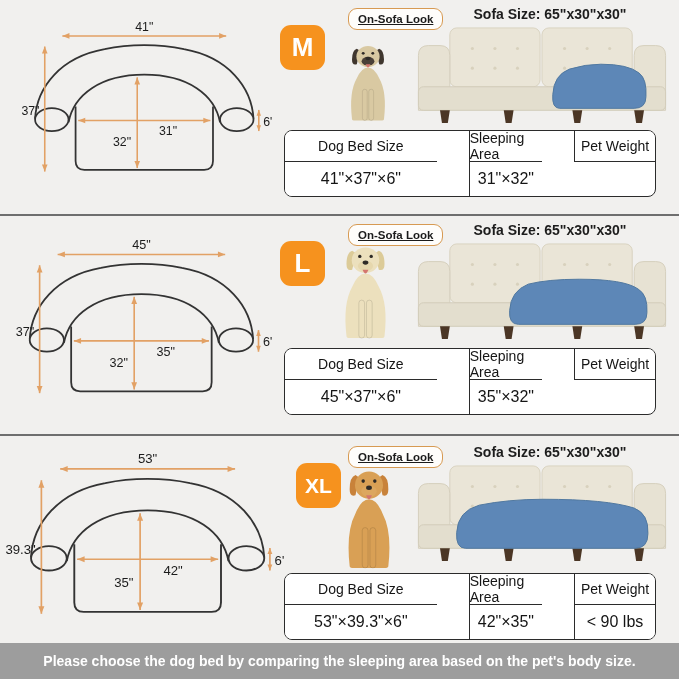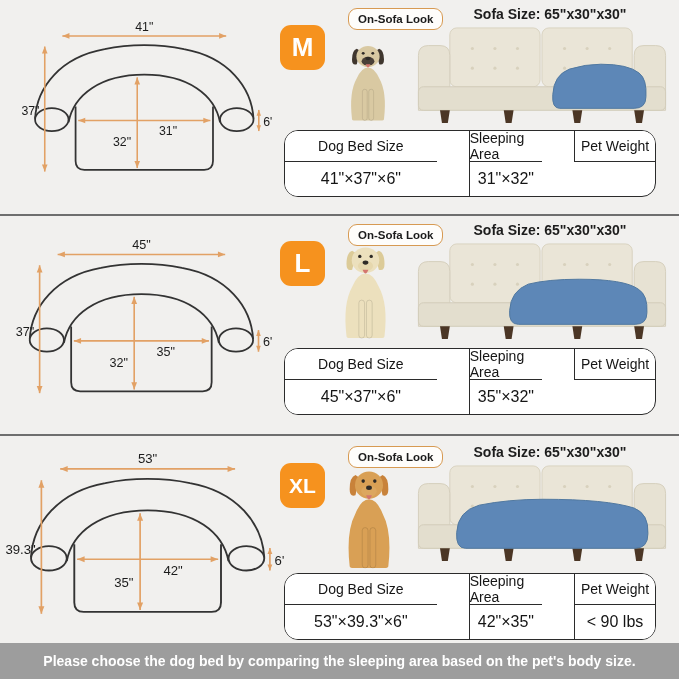--- a/index.html
+++ b/index.html
@@ -24,27 +24,27 @@
   .arrow   { stroke:#e2a165; stroke-width:1.8; }
   .ahead   { fill:#e2a165; stroke:none; }
   .dimlbl  { fill:#1c1c1c; font-size:14px; font-family:"Liberation Sans",sans-serif; }
 
   
   .size-badge {
     position:absolute; left:280px; top:25px; width:45px; height:45px;
     background:#f6921e; border-radius:11px; color:#fff;
     font-weight:bold; font-size:26px; display:flex; align-items:center; justify-content:center;
   }
-  .row-xl .size-badge { top:27px; font-size:21px; }
+  .row-xl .size-badge { top:27px; font-size:21px;margin-left:16px; }
 
   
   .pill {
     position:absolute; left:348px; top:8px; padding:4px 9px;
     background:#fefdfb; border:1.5px solid #d79a52; border-radius:9px;
-    font-size:11.5px; font-weight:600; color:#1b1b1b; white-space:nowrap;
+    font-size:11.5px; font-weight:600; color:#1b1b1b; white-space:nowrap;text-decoration:underline;
   }
   .row-xl .pill { top:10px; }
 
   
   .sofa-size {
     position:absolute; left:425px; top:6px; width:250px;
     text-align:center; font-size:14px; font-weight:600; color:#1c1c1c;
   }
   .row-xl .sofa-size { top:8px; }
 
@@ -52,21 +52,21 @@
   .dog  { position:absolute; }
   .row-m  .dog { left:344px; top:44px; width:48px; height:78px; }
   .row-l  .dog { left:337px; top:29px; width:57px; height:95px; }
   .row-xl .dog { left:340px; top:33px; width:58px; height:101px; }
   .sofa { position:absolute; left:408px; top:24px; width:268px; height:102px; }
   .row-xl .sofa { top:26px; }
 
   
   .spec {
     position:absolute; left:284px; top:130px; width:372px;
-    background:#fff; border:1.5px solid #2b2b2b; border-radius:14px;
+    background:#fff; border:1.5px solid #2b2b2b; border-radius:8px;
     overflow:hidden; display:grid;
     grid-template-columns:41% 28.5% 30.5%;
   }
   .row-l  .spec { top:132px; }
   .row-xl .spec { top:137px; }
   .spec .cell {
     display:flex; align-items:center; justify-content:center;
     color:#151515; background:#fff;
   }
   .spec .h { height:31px; font-size:14px; border-bottom:1.5px solid #2b2b2b; }

